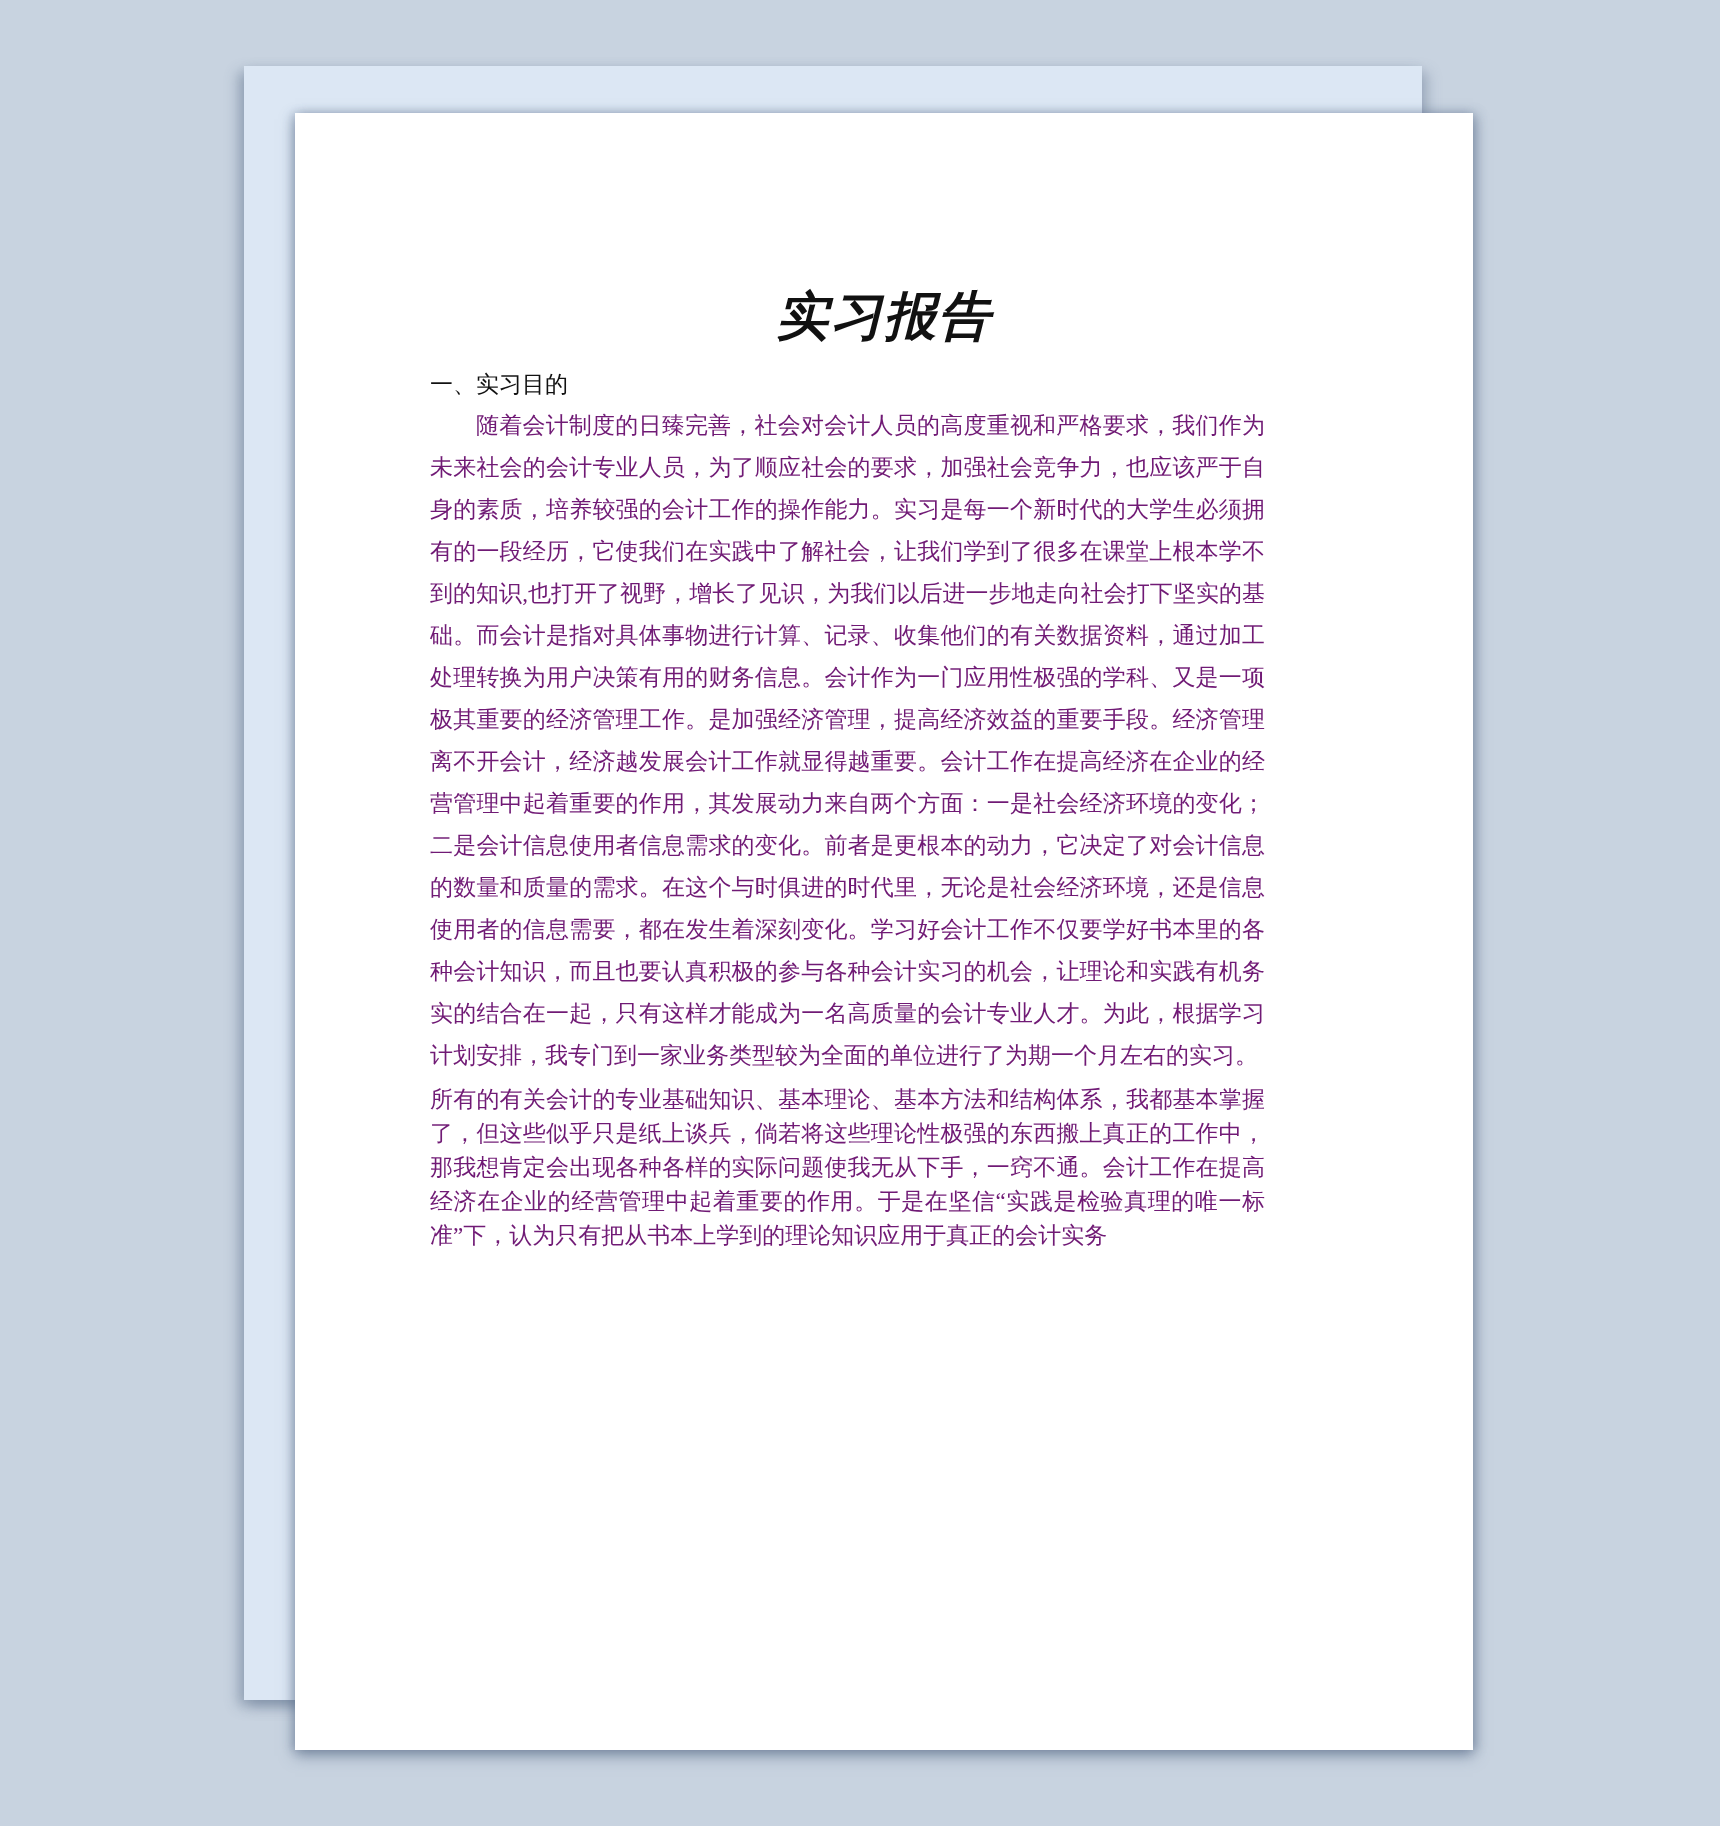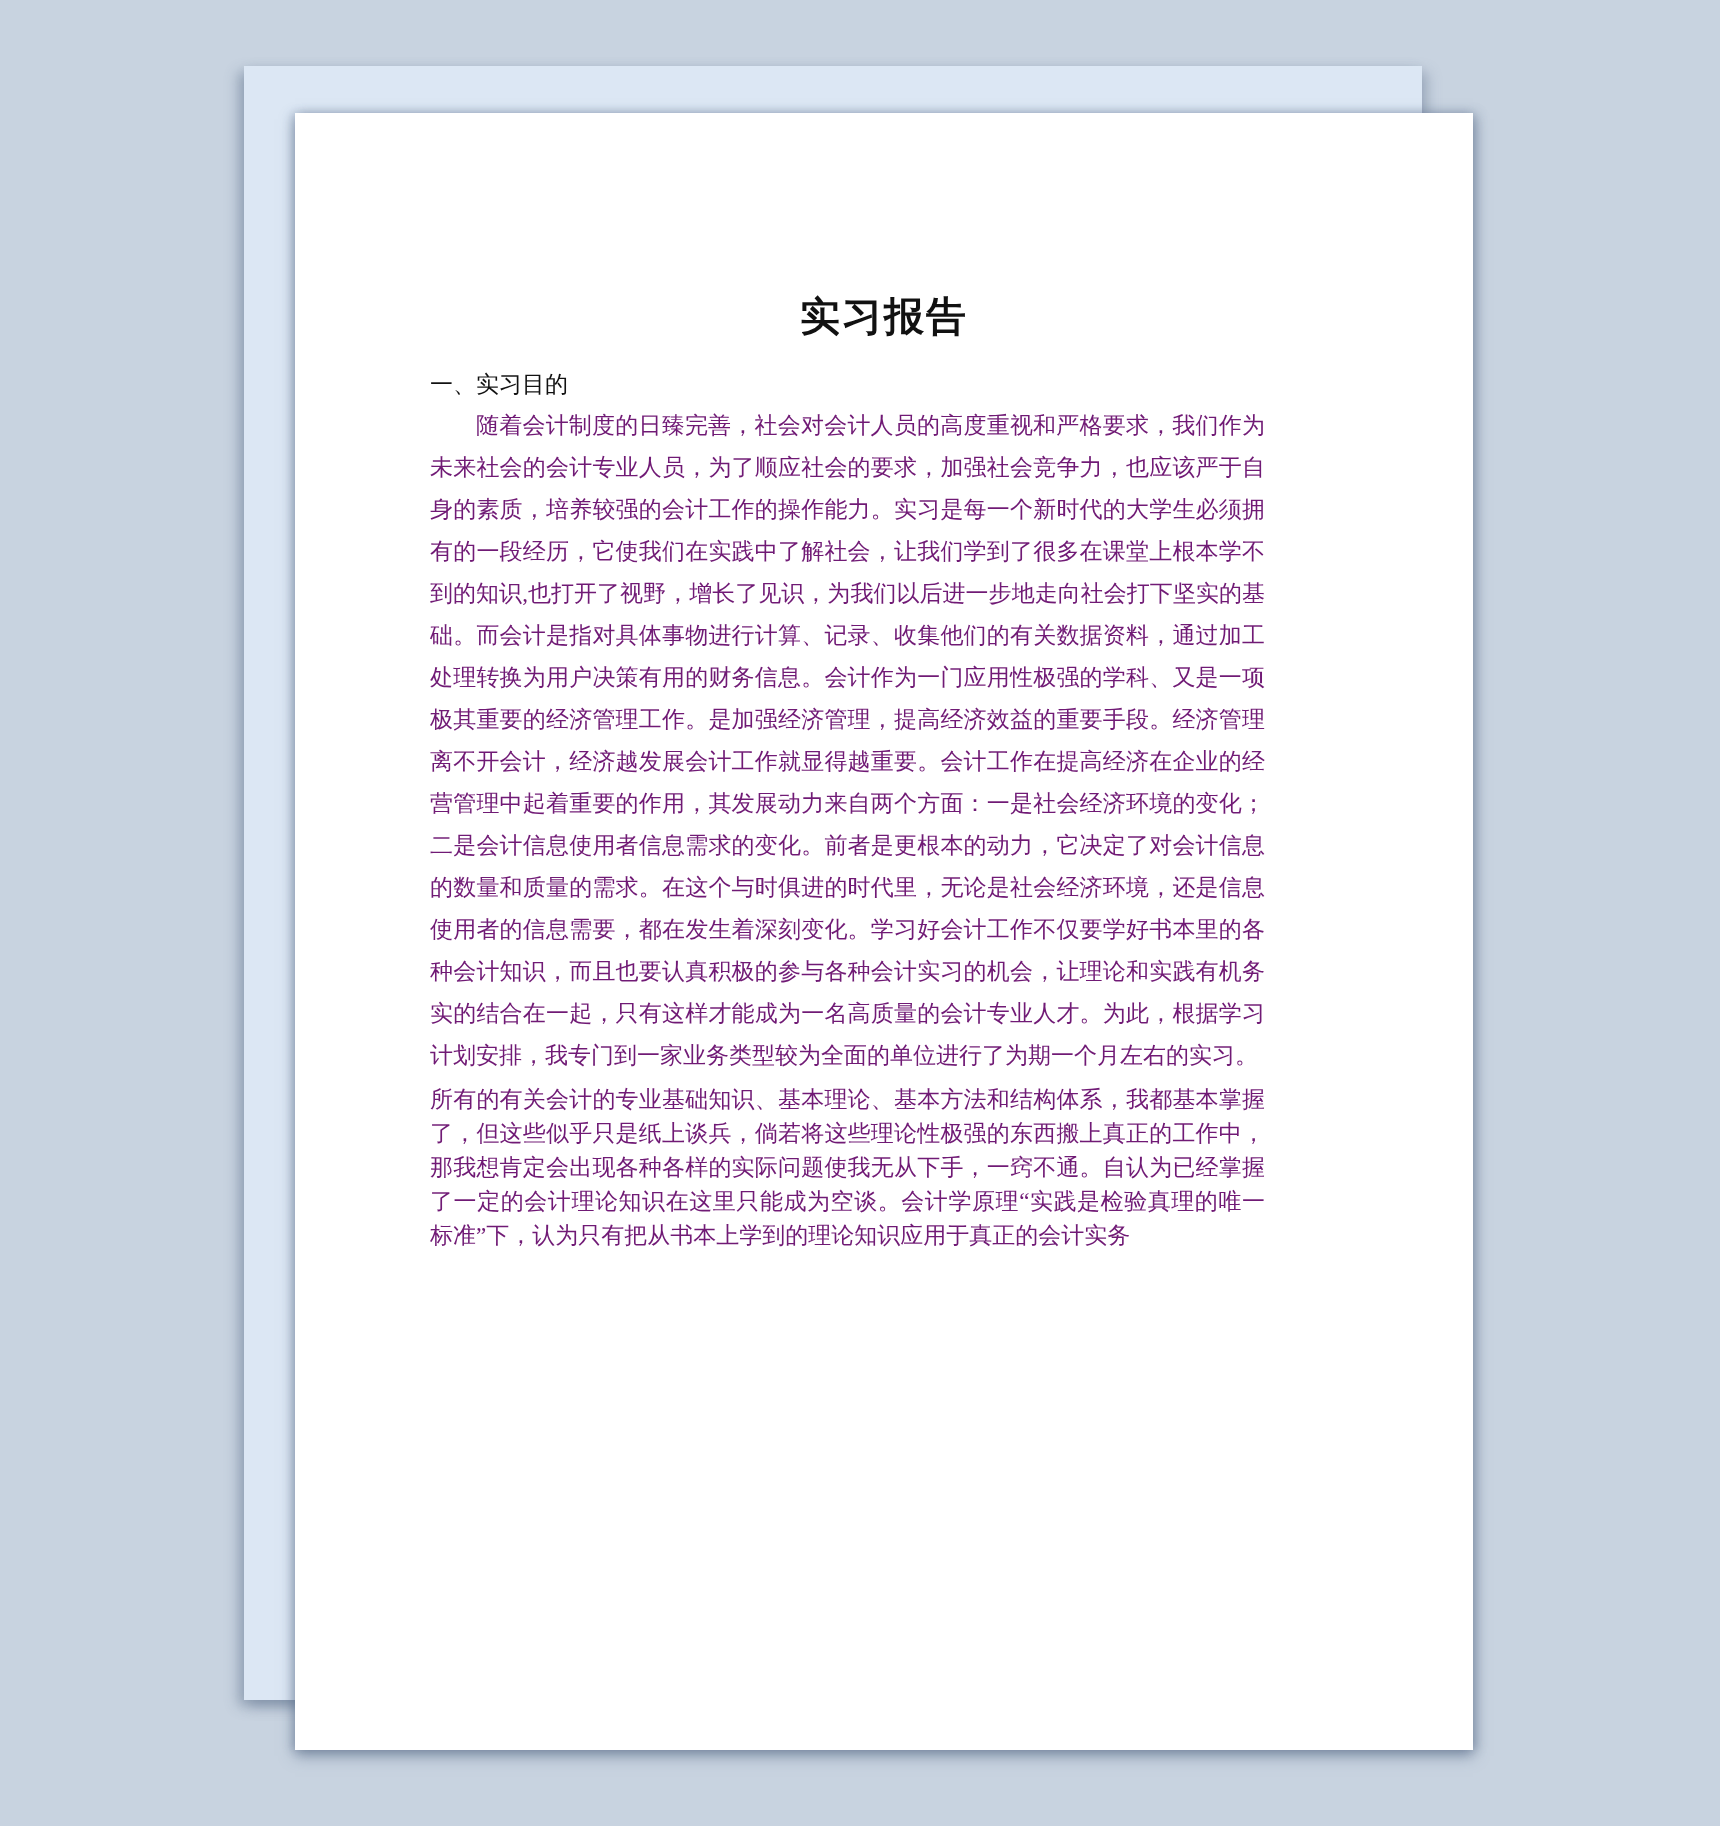--- a/index.html
+++ b/index.html
@@ -36,25 +36,26 @@
     height: 1637px;
     background: #ffffff;
     box-shadow: 0 6px 14px rgba(80, 100, 130, 0.55),
                 4px 0 10px rgba(80, 100, 130, 0.30),
                -4px 0 8px rgba(110, 128, 155, 0.25);
     color: #151515;
   }
   .doc-title {
     margin: 184px 0 16px 0;
     text-align: center;
-    font-size: 40px;
+    font-size: 52px;
     line-height: 40px;
     font-weight: 700;
     letter-spacing: 2px;
     color: #111;
+    font-style: italic;
   }
   .doc-content {
     width: 835px;
     margin-left: 135px;
   }
   .section-heading {
     margin: 33px 0 0 0;
     font-size: 23px;
     line-height: 30px;
     font-weight: 400;
@@ -90,17 +91,17 @@
 
     <h1 class="doc-title">实习报告</h1>
 
     <div class="doc-content">
 
       <h2 class="section-heading">一、实习目的</h2>
 
       <p class="para first indented">随着会计制度的日臻完善，社会对会计人员的高度重视和严格要求，我们作为未来社会的会计专业人员，为了顺应社会的要求，加强社会竞争力，也应该严于自身的素质，培养较强的会计工作的操作能力。实习是每一个新时代的大学生必须拥有的一段经历，它使我们在实践中了解社会，让我们学到了很多在课堂上根本学不到的知识,也打开了视野，增长了见识，为我们以后进一步地走向社会打下坚实的基础。而会计是指对具体事物进行计算、记录、收集他们的有关数据资料，通过加工处理转换为用户决策有用的财务信息。会计作为一门应用性极强的学科、又是一项极其重要的经济管理工作。是加强经济管理，提高经济效益的重要手段。经济管理离不开会计，经济越发展会计工作就显得越重要。会计工作在提高经济在企业的经营管理中起着重要的作用，其发展动力来自两个方面：一是社会经济环境的变化；二是会计信息使用者信息需求的变化。前者是更根本的动力，它决定了对会计信息的数量和质量的需求。在这个与时俱进的时代里，无论是社会经济环境，还是信息使用者的信息需要，都在发生着深刻变化。学习好会计工作不仅要学好书本里的各种会计知识，而且也要认真积极的参与各种会计实习的机会，让理论和实践有机务实的结合在一起，只有这样才能成为一名高质量的会计专业人才。为此，根据学习计划安排，我专门到一家业务类型较为全面的单位进行了为期一个月左右的实习。</p>
 
 
-      <p class="para tight">所有的有关会计的专业基础知识、基本理论、基本方法和结构体系，我都基本掌握了，但这些似乎只是纸上谈兵，倘若将这些理论性极强的东西搬上真正的工作中，那我想肯定会出现各种各样的实际问题使我无从下手，一窍不通。自认为已经掌握了一定的会计理论知识在这里只能成为空谈。会计学原理“实践是检验真理的唯一标准”下，认为只有把从书本上学到的理论知识应用于真正的会计实务</p>
+      <p class="para tight">所有的有关会计的专业基础知识、基本理论、基本方法和结构体系，我都基本掌握了，但这些似乎只是纸上谈兵，倘若将这些理论性极强的东西搬上真正的工作中，那我想肯定会出现各种各样的实际问题使我无从下手，一窍不通。会计工作在提高经济在企业的经营管理中起着重要的作用。于是在坚信“实践是检验真理的唯一标准”下，认为只有把从书本上学到的理论知识应用于真正的会计实务</p>
 
     </div>
   </div>
 </div>
 
 </body></html>

